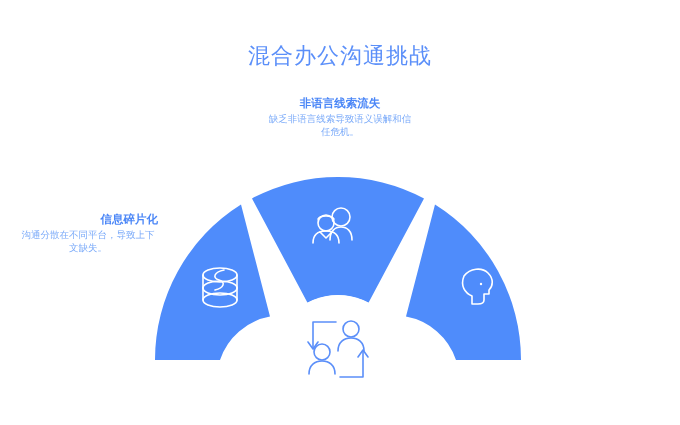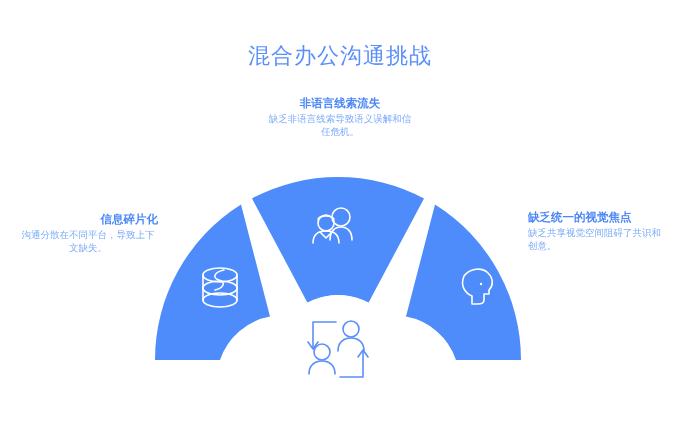--- a/index.html
+++ b/index.html
@@ -168,18 +168,14 @@
   <div class="callout callout-top">
     <div class="c-head">非语言线索流失</div>
     <div class="c-body">缺乏非语言线索导致语义误解和信任危机。</div>
   </div>
 
   <div class="callout callout-left">
     <div class="c-head">信息碎片化</div>
     <div class="c-body">沟通分散在不同平台，导致上下文缺失。</div>
   </div>
 
-  <div class="callout callout-right">
-    <div class="c-head">缺乏统一的视觉焦点</div>
-    <div class="c-body">缺乏共享视觉空间阻碍了共识和创意。</div>
-  </div>
 
 </div>
 
 </body></html>

